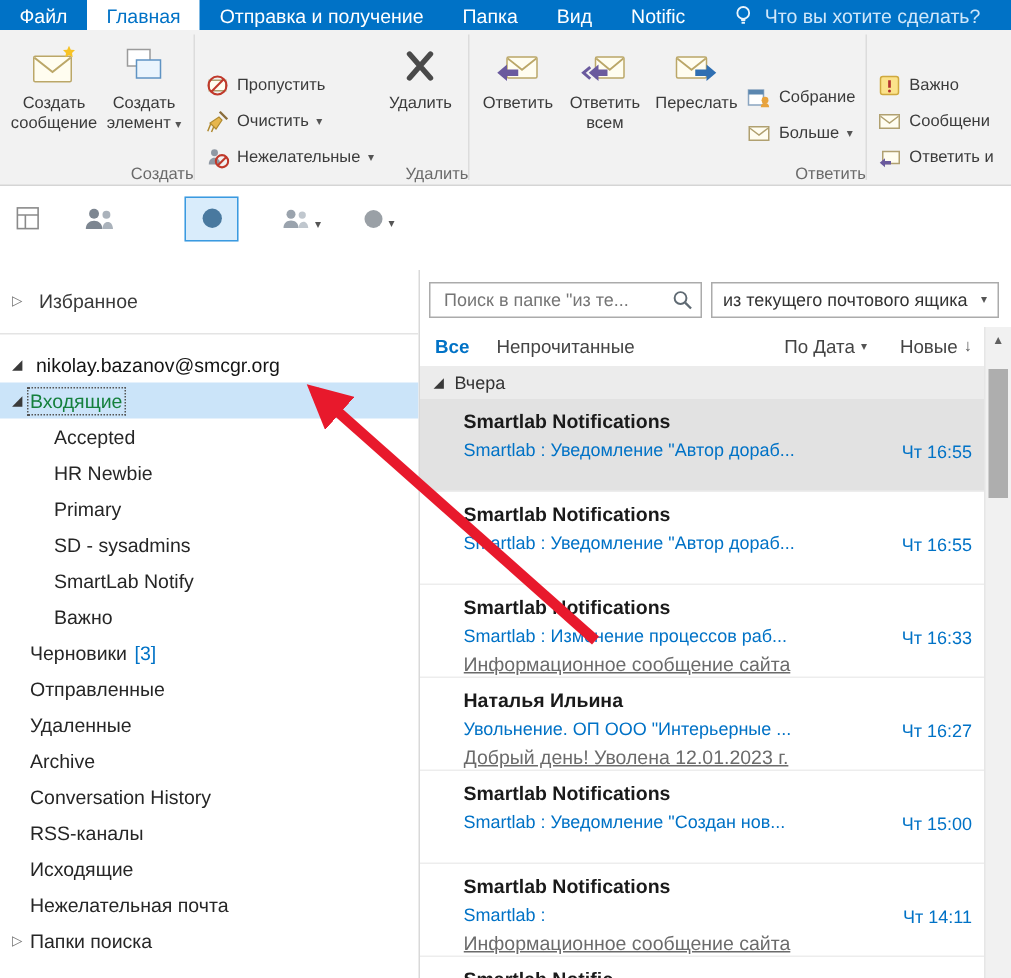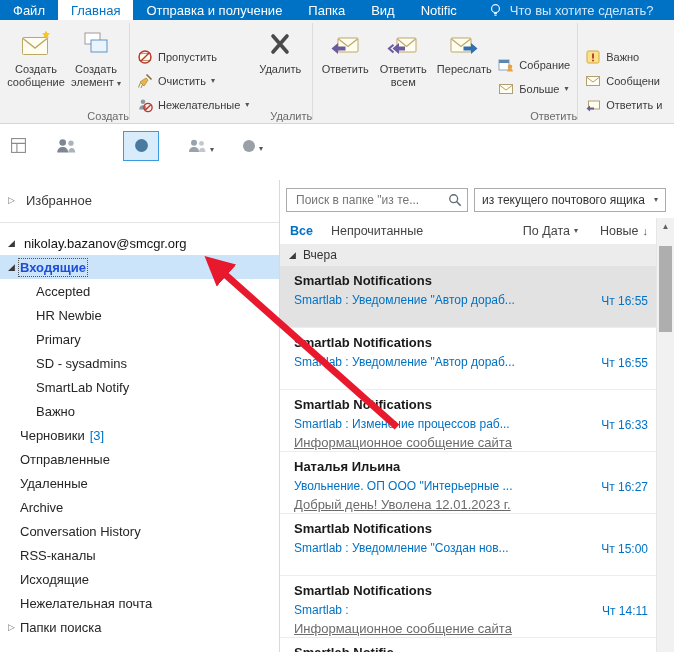--- a/index.html
+++ b/index.html
@@ -38,39 +38,39 @@
   .folderpane{width:280px;border-right:1px solid #d9d9d9;background:#fff;font-size:13px;color:#262626;overflow:hidden;flex:0 0 auto;}
   .fav-row{height:32px;display:flex;align-items:center;gap:8px;padding-left:8px;color:#3a3a3a;margin-top:4px;}
   .tri{font-size:9px;color:#777;width:10px;flex:0 0 auto;}
   .tri.filled{color:#3a3a3a;}
   .hsep{height:1px;background:#e4e4e4;margin:6px 0 8px;}
   .account-row{height:24px;display:flex;align-items:center;gap:6px;padding-left:8px;color:#141414;}
   .folder{height:24px;display:flex;align-items:center;padding-left:20px;}
   .folder.has-tri{padding-left:8px;gap:2px;}
   .folder.sub{padding-left:36px;}
   .folder.selected{background:#cbe4f9;}
-  .folder.selected .flabel{font-weight:bold;color:#1d4ed8;outline:1px dotted #555;outline-offset:1px;}
+  .folder.selected .flabel{font-weight:normal;color:#15803d;outline:1px dotted #555;outline-offset:1px;}
   .flabel{white-space:nowrap;}
   .count{color:#0072c6;margin-left:5px;}
 
   
   .listpane{flex:1;position:relative;background:#fff;overflow:hidden;}
   .searchrow{display:flex;gap:6px;padding:8px 8px 6px 6px;height:38px;}
   .searchbox{width:182px;height:24px;border:1px solid #ababab;background:#fff;display:flex;align-items:center;padding:0 5px 0 7px;flex:0 0 auto;}
   .searchbox input{border:0;outline:0;flex:1;min-width:0;font-size:12px;color:#444;background:transparent;font-family:inherit;}
   .searchbox input::placeholder{color:#757575;opacity:1;}
   .scopebox{flex:1;height:24px;border:1px solid #ababab;display:flex;align-items:center;justify-content:space-between;font-size:12px;color:#333;padding:0 7px;}
   .filterrow{display:flex;align-items:center;height:26px;padding:0 26px 0 10px;font-size:12.5px;gap:18px;}
   .tab-all{color:#0072c6;font-weight:bold;}
   .tab-unread{color:#444;}
   .sortgroup{margin-left:auto;display:flex;gap:22px;align-items:center;color:#444;}
   .sortitem{display:flex;align-items:center;gap:4px;}
   .groupheader{height:22px;background:#ececec;display:flex;align-items:center;gap:7px;padding-left:9px;font-size:12px;color:#333;margin-right:18px;}
   .emails{margin-right:18px;}
-  .email{position:relative;height:62px;border-bottom:1px solid #ededed;padding:7px 8px 0 14px;background:#fff;}
+  .email{position:relative;height:62px;border-bottom:1px solid #ededed;padding:7px 8px 0 29px;background:#fff;}
   .email.selected{background:#e2e2e2;}
   .sender{font-size:13px;font-weight:bold;color:#1a1a1a;white-space:nowrap;overflow:hidden;}
   .subject{font-size:12px;color:#0072c6;margin-top:5px;white-space:nowrap;overflow:hidden;padding-right:72px;}
   .preview{font-size:13px;color:#6b6b6b;margin-top:4px;white-space:nowrap;overflow:hidden;text-decoration:underline;}
   .time{position:absolute;top:28px;right:8px;font-size:12px;color:#0072c6;}
   .scrollbar{position:absolute;top:38px;right:0;bottom:0;width:18px;background:#f1f1f1;border-left:1px solid #e6e6e6;}
   .sb-btn{height:17px;display:flex;align-items:center;justify-content:center;font-size:8px;color:#606060;}
   .sb-thumb{position:absolute;left:2px;right:2px;top:28px;height:86px;background:#aeaeae;}
 
   

